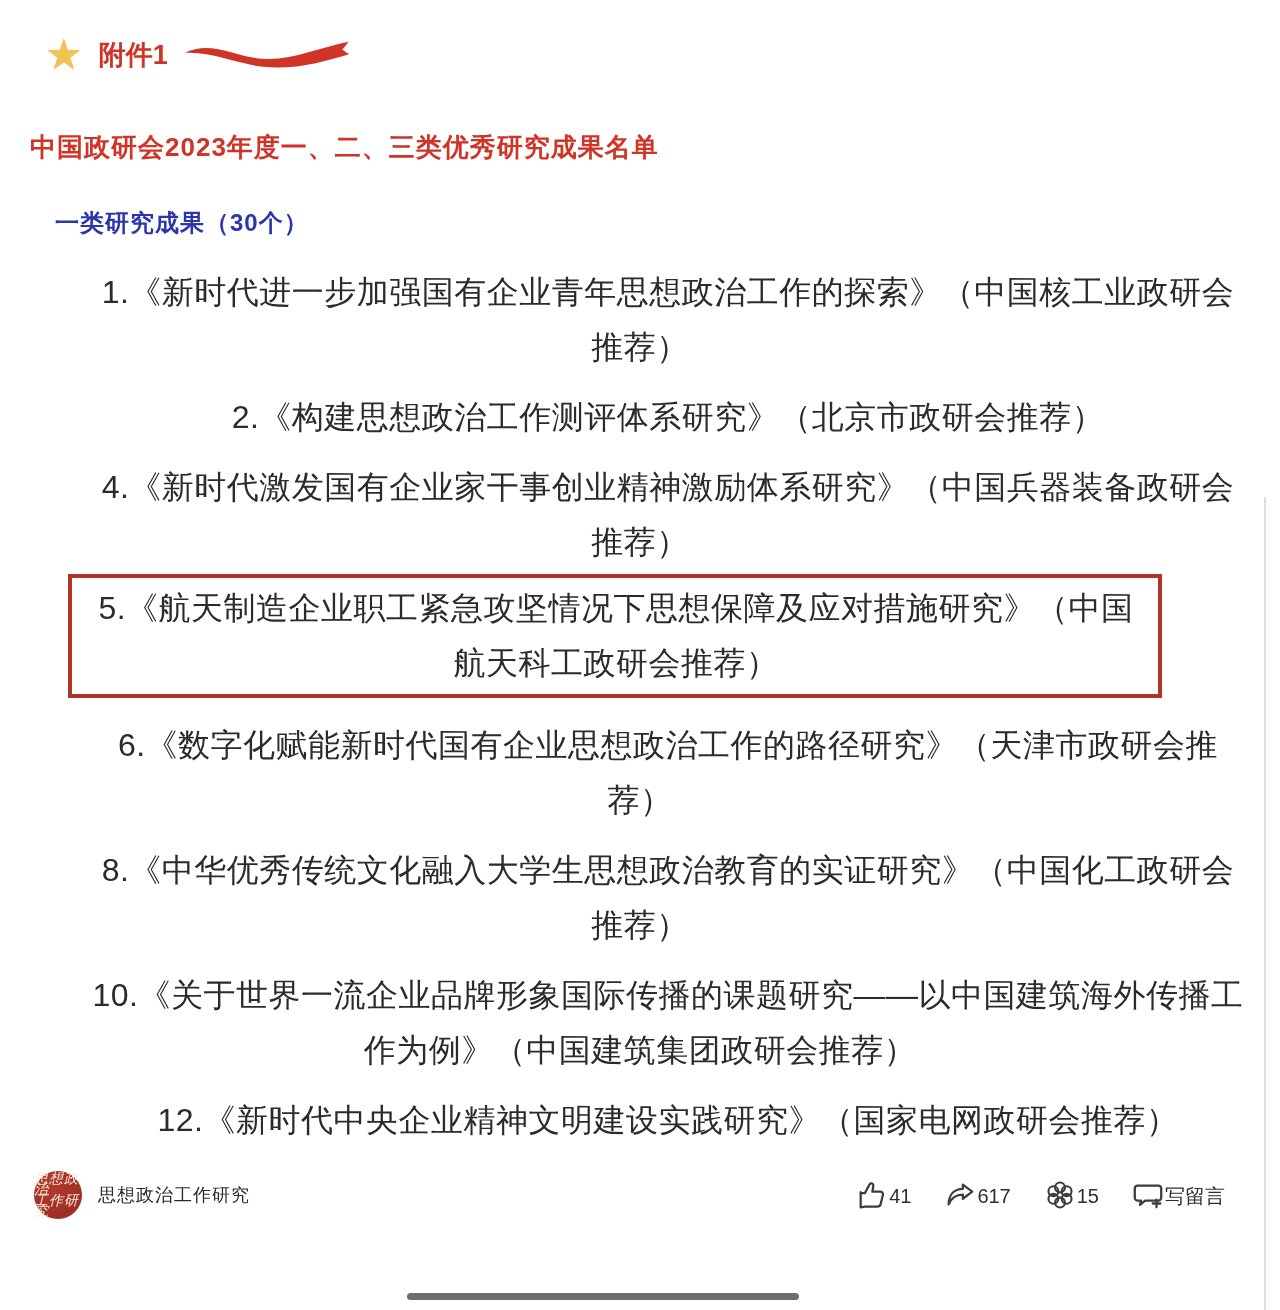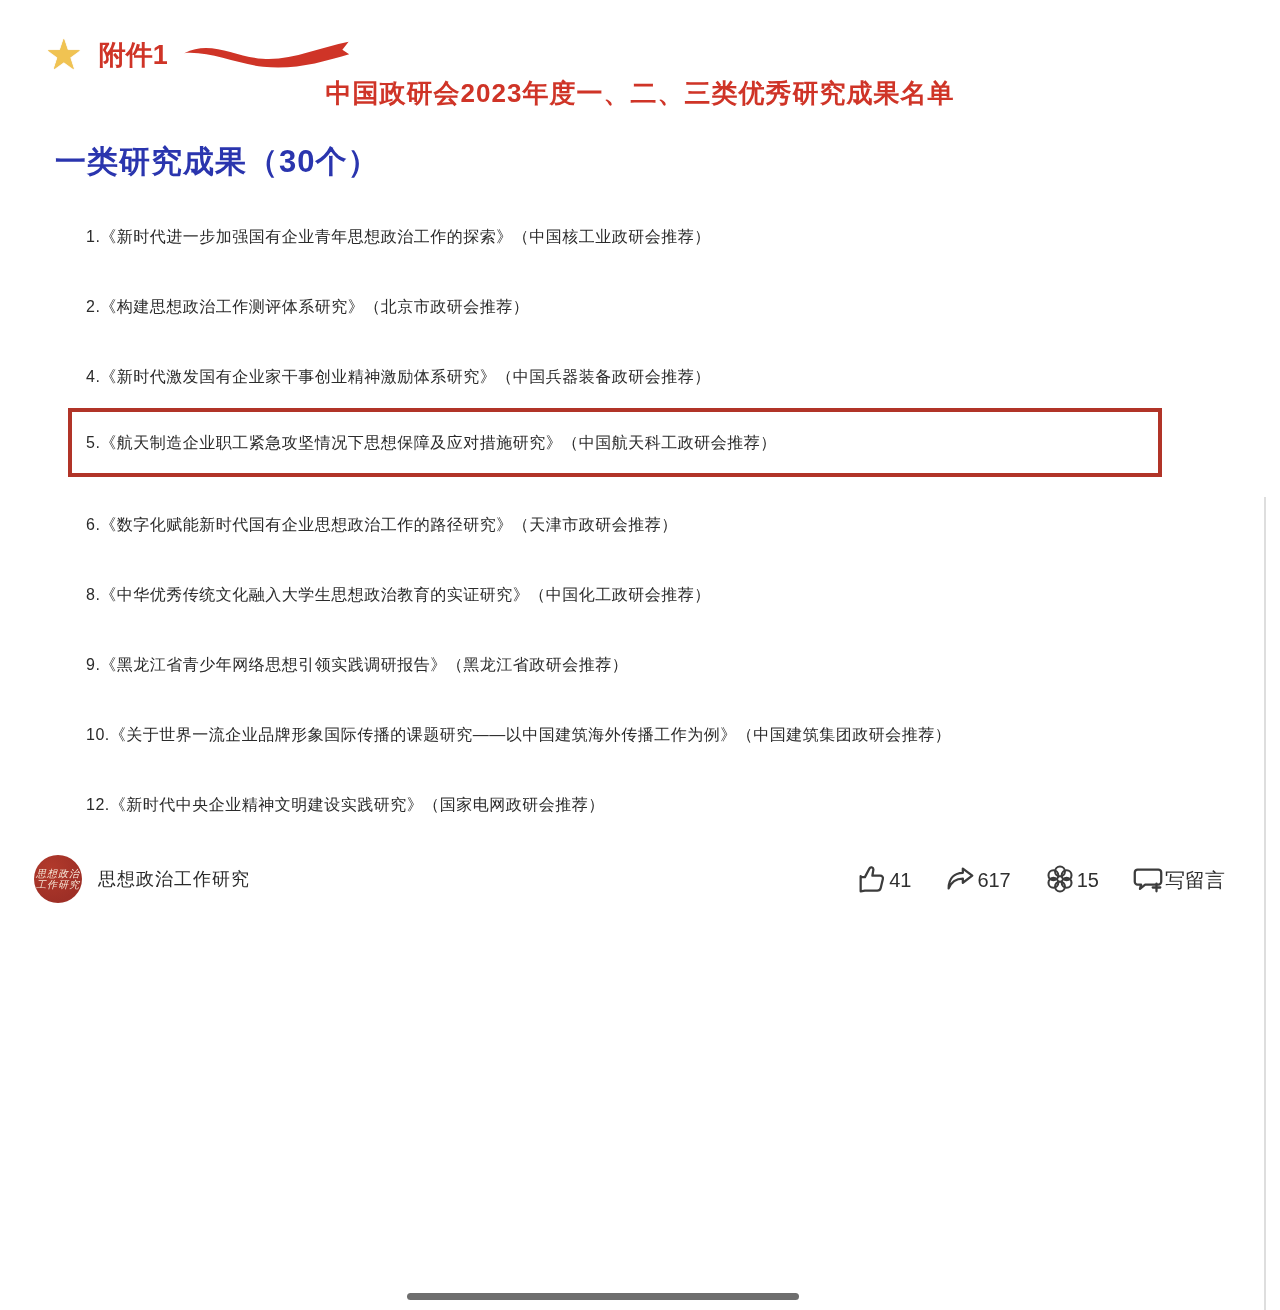--- a/index.html
+++ b/index.html
@@ -12,34 +12,34 @@
     font-family:"Liberation Sans","DejaVu Sans",sans-serif;
     background:#ffffff; color:var(--text); position:relative; overflow:hidden;
   }
   .page{padding:0 30px; position:relative;}
   
   .header-row{display:flex; align-items:center; padding:34px 0 0 15px; height:76px;}
   .star{font-size:42px; line-height:40px; color:var(--star-gold); text-shadow:0 0 1px #e3ab3a;}
   .attach-label{margin-left:16px; font-size:27px; font-weight:bold; color:var(--accent-red);}
   .ribbon{margin-left:14px; margin-top:-6px;}
   
-  .doc-title{text-align:center; font-size:26px; font-weight:bold; color:var(--accent-red); letter-spacing:1px;}
-  .section-heading{margin-top:30px; font-size:31px; font-weight:bold; color:var(--heading-blue); padding-left:25px; letter-spacing:1px;}
+  .doc-title{margin-top:54px; text-align:left; font-size:26px; font-weight:bold; color:var(--accent-red); letter-spacing:1px;}
+  .section-heading{margin-top:42px; font-size:24px; font-weight:bold; color:var(--heading-blue); padding-left:25px; letter-spacing:1px;}
   
   .list{margin-top:26px;}
-  .item{font-size:16px; line-height:55px; text-indent:56px; margin:0 0 15px; color:var(--text); letter-spacing:0.5px;}
+  .item{font-size:32px; line-height:55px; text-indent:56px; margin:0 0 15px; color:var(--text); letter-spacing:0.5px;text-align:center;}
   .item.pre-box{margin-bottom:4px;}
   .highlight-box{border:4px solid var(--box-red); margin:0 88px 20px 38px; padding:3px 12px 3px 14px;}
   .highlight-box .item{text-indent:0; margin:0;}
   
   .footer{margin-top:10px; display:flex; align-items:center; padding:0 25px 0 4px; height:64px;}
   .logo{width:48px; height:48px; border-radius:50%;
         background:radial-gradient(circle at 35% 30%, #b23a2c 0%, var(--logo-red) 70%);
         display:flex; flex-direction:column; align-items:center; justify-content:center;
-        color:#f7e9d9; font-size:10px; line-height:11px; font-style:italic; letter-spacing:1px;}
+        color:#f7e9d9; font-size:14px; line-height:11px; font-style:italic; letter-spacing:1px;}
   .account-name{margin-left:16px; font-size:18px; color:#2a2a2a; letter-spacing:1px;}
   .spacer{flex:1;}
   .actions{display:flex; gap:32px; align-items:flex-start;}
   .action{display:flex; align-items:center; cursor:pointer; min-width:44px;}
   .action svg{display:block;}
   .action .count{margin-top:3px; font-size:20px; color:#2f2f2f;}
   
   .edge-line{position:absolute; top:497px; right:14px; width:2px; height:813px; background:#dedede;}
   .home-indicator{position:absolute; left:407px; bottom:10px; width:392px; height:7px; border-radius:4px; background:#6e6e6e;}
 </style>
@@ -62,21 +62,20 @@
 
   <div class="list">
     <p class="item">1.《新时代进一步加强国有企业青年思想政治工作的探索》（中国核工业政研会推荐）</p>
     <p class="item">2.《构建思想政治工作测评体系研究》（北京市政研会推荐）</p>
     <p class="item pre-box">4.《新时代激发国有企业家干事创业精神激励体系研究》（中国兵器装备政研会推荐）</p>
     <div class="highlight-box">
       <p class="item">5.《航天制造企业职工紧急攻坚情况下思想保障及应对措施研究》（中国航天科工政研会推荐）</p>
     </div>
     <p class="item">6.《数字化赋能新时代国有企业思想政治工作的路径研究》（天津市政研会推荐）</p>
     <p class="item">8.《中华优秀传统文化融入大学生思想政治教育的实证研究》（中国化工政研会推荐）</p>
-    <p class="item">9.《黑龙江省青少年网络思想引领实践调研报告》（黑龙江省政研会推荐）</p>
     <p class="item">10.《关于世界一流企业品牌形象国际传播的课题研究——以中国建筑海外传播工作为例》（中国建筑集团政研会推荐）</p>
     <p class="item">12.《新时代中央企业精神文明建设实践研究》（国家电网政研会推荐）</p>
   </div>
 
   <div class="footer">
     <div class="logo">
       <span>思想政治</span>
       <span>工作研究</span>
     </div>
     <span class="account-name">思想政治工作研究</span>

